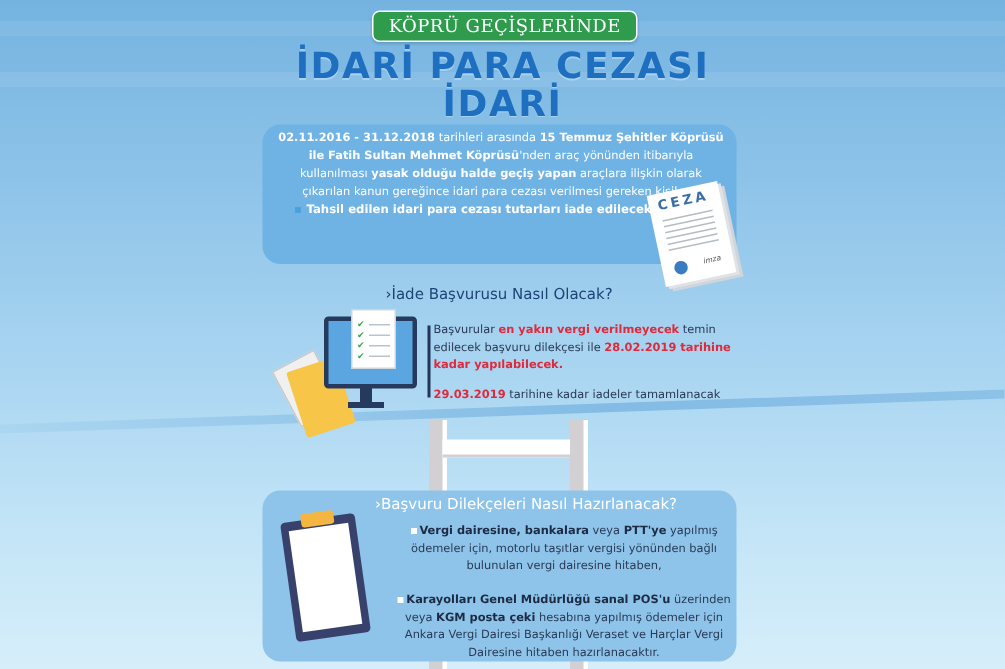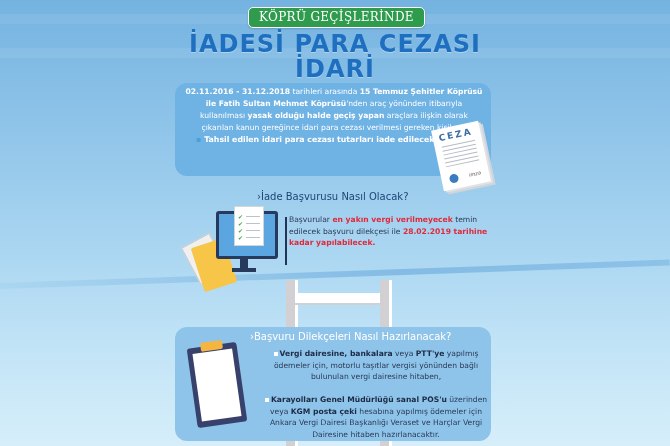--- a/index.html
+++ b/index.html
@@ -64,21 +64,21 @@
 
 <div class="streak" style="top:14px"></div>
 <div class="streak" style="top:48px"></div>
 
 <div class="bridge-rail"></div>
 <div class="pillar" style="left:286px;top:280px;height:166px"></div>
 <div class="pillar" style="left:380px;top:280px;height:166px"></div>
 <div class="crossbar" style="left:295px;top:293px;width:85px;height:10px"></div>
 
 <div class="banner">KÖPRÜ GEÇİŞLERİNDE</div>
-<div class="title" style="top:30px">İADESİ PARA CEZASI</div>
+<div class="title" style="top:30px">İDARİ PARA CEZASI</div>
 <div class="title" style="top:55px">İDARİ</div>
 
 <div class="panel1"></div>
 <div class="p1-text">
   <b>02.11.2016 - 31.12.2018</b><span> tarihleri arasında </span><b>15 Temmuz Şehitler Köprüsü ile Fatih Sultan Mehmet Köprüsü</b><span>'nden araç yönünden itibarıyla kullanılması </span><b>yasak olduğu halde geçiş yapan</b><span> araçlara ilişkin olarak çıkarılan kanun gereğince idari para cezası verilmesi gereken kişilere;</span>
 </div>
 <div class="bullets">
   <div><span class="dot">▪</span><span>Tahsil edilen idari para cezası tutarları iade edilecektir.</span></div>
 </div>
 
@@ -106,20 +106,21 @@
   <span class="check" style="top:13px">✔</span>
     <div class="pline" style="top:16px"></div>
   <span class="check" style="top:20px">✔</span>
     <div class="pline" style="top:23px"></div>
   <span class="check" style="top:27px">✔</span>
     <div class="pline" style="top:30px"></div>
 </div>
 <div class="s2-bar"></div>
 <div class="s2-text">
   <div><span>Başvurular </span><span class="red">en yakın vergi verilmeyecek</span><span> temin edilecek başvuru dilekçesi ile </span><span class="red">28.02.2019 tarihine kadar yapılabilecek.</span></div>
+  <div style="margin-top:8px"><span class="red">29.03.2019</span><span> tarihine kadar iadeler tamamlanacak</span></div>
 </div>
 
 <div class="panel3"></div>
 <div class="sec3-title">›Başvuru Dilekçeleri Nasıl Hazırlanacak?</div>
 <div class="clip-board">
   <div class="clip-paper"></div>
     <div class="clip-top"></div>
 </div>
 <div class="s3-text" style="top:348px">
   <span class="sq"></span><b>Vergi dairesine, bankalara</b><span> veya </span><b>PTT'ye</b><span> yapılmış ödemeler için, motorlu taşıtlar vergisi yönünden bağlı bulunulan vergi dairesine hitaben,</span>

